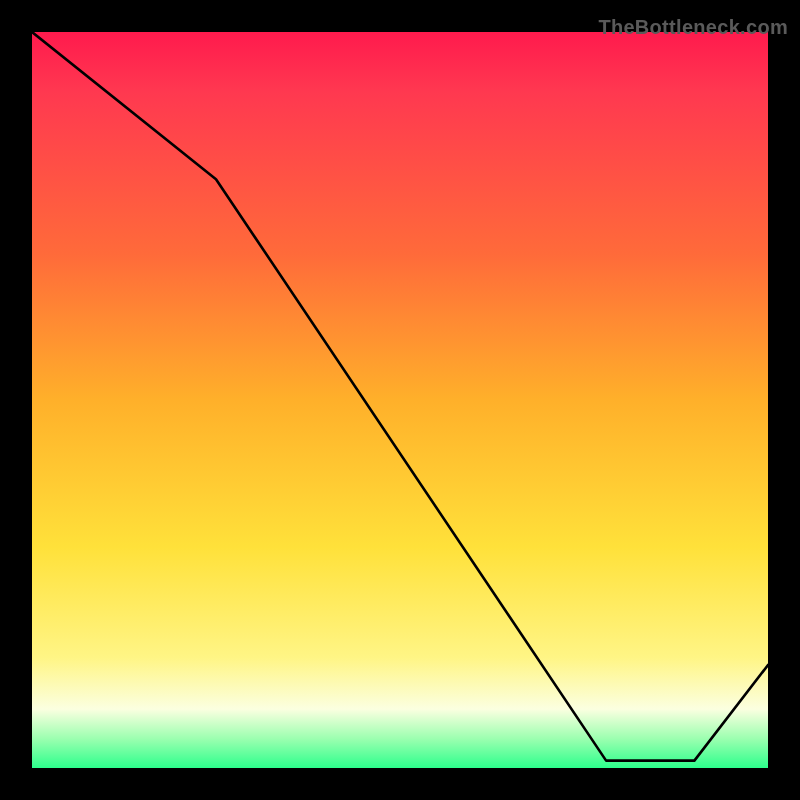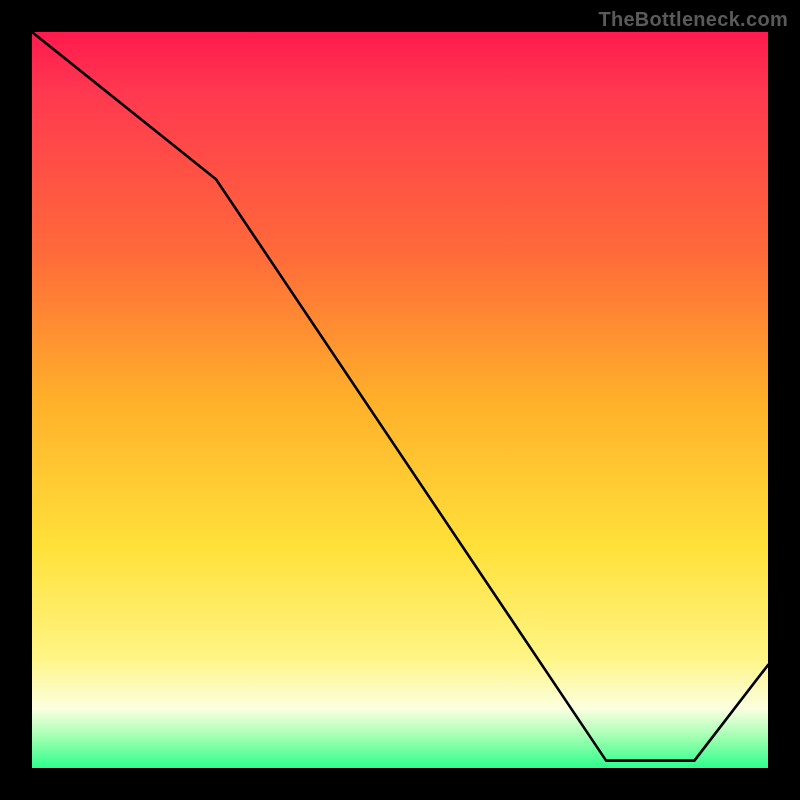--- a/index.html
+++ b/index.html
@@ -12,21 +12,21 @@
     overflow: hidden;
   }
   .stage {
     position: relative;
     width: 800px;
     height: 800px;
     background: #000;
   }
   .watermark {
     position: absolute;
-    top: 8px;
+    top: 16px;
     right: 12px;
     color: #5a5a5a;
     font-size: 20px;
     font-weight: 600;
     letter-spacing: 0.3px;
     z-index: 50;
   }
   .plot {
     position: absolute;
     left: 32px;

